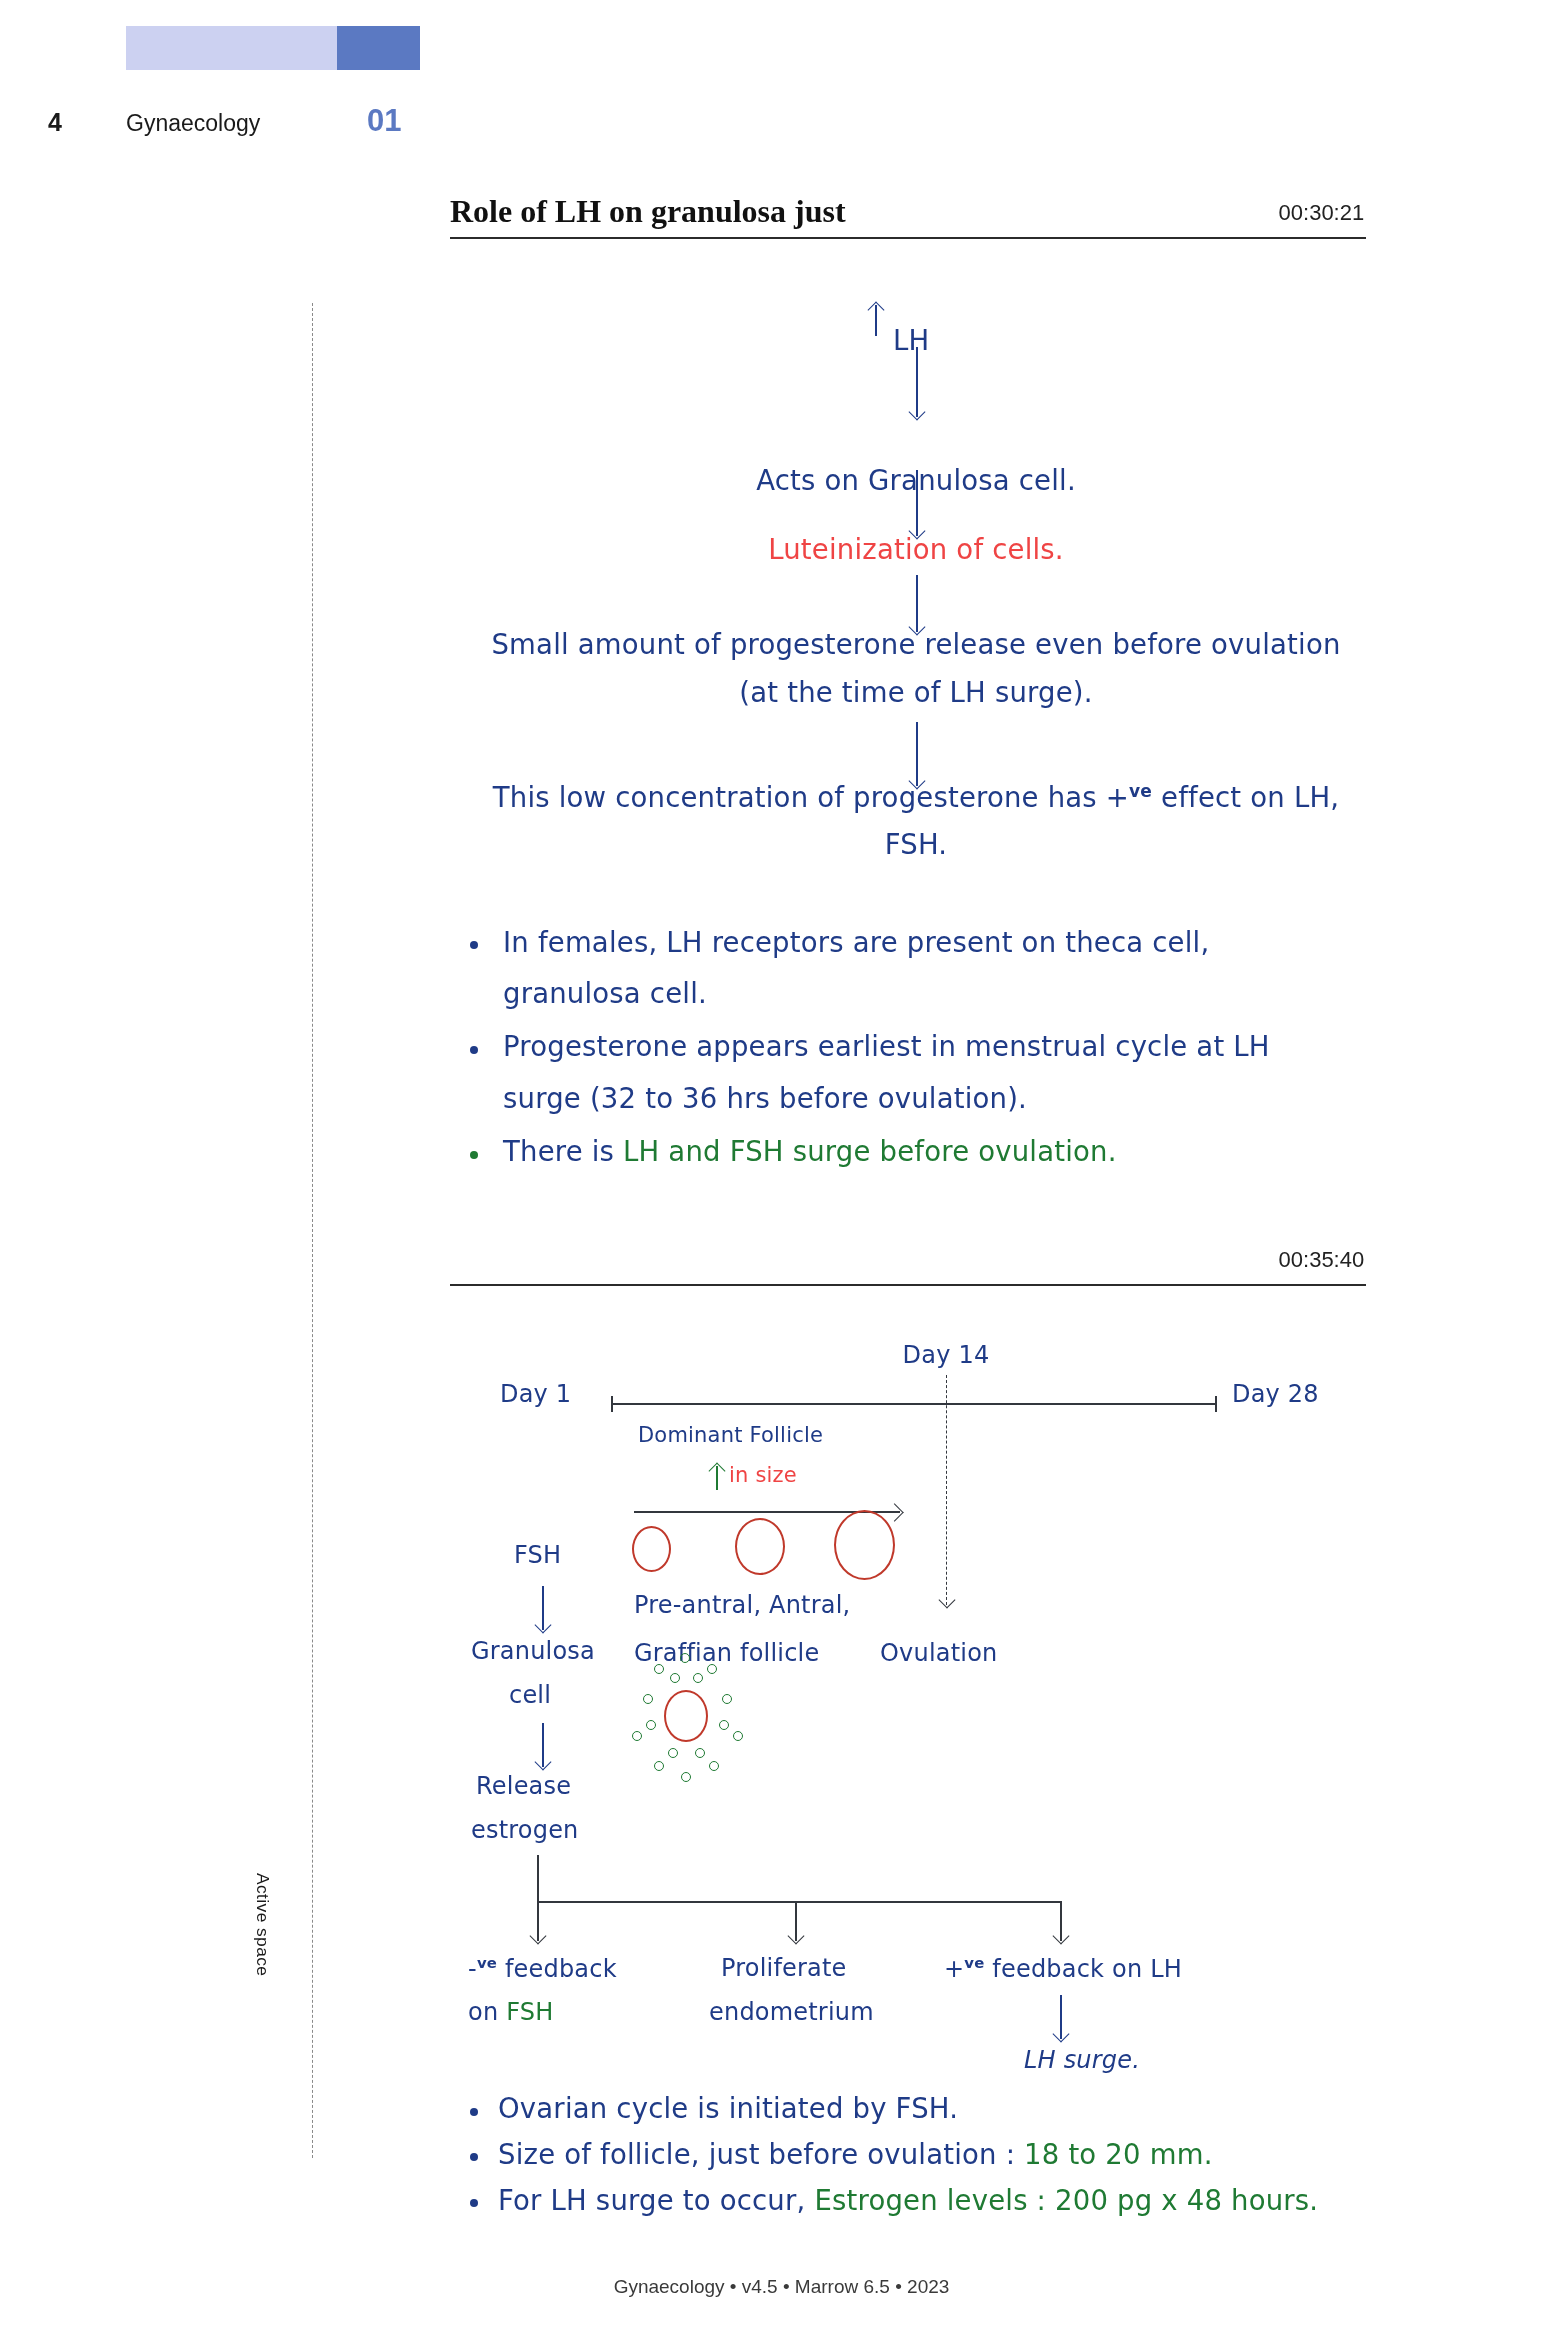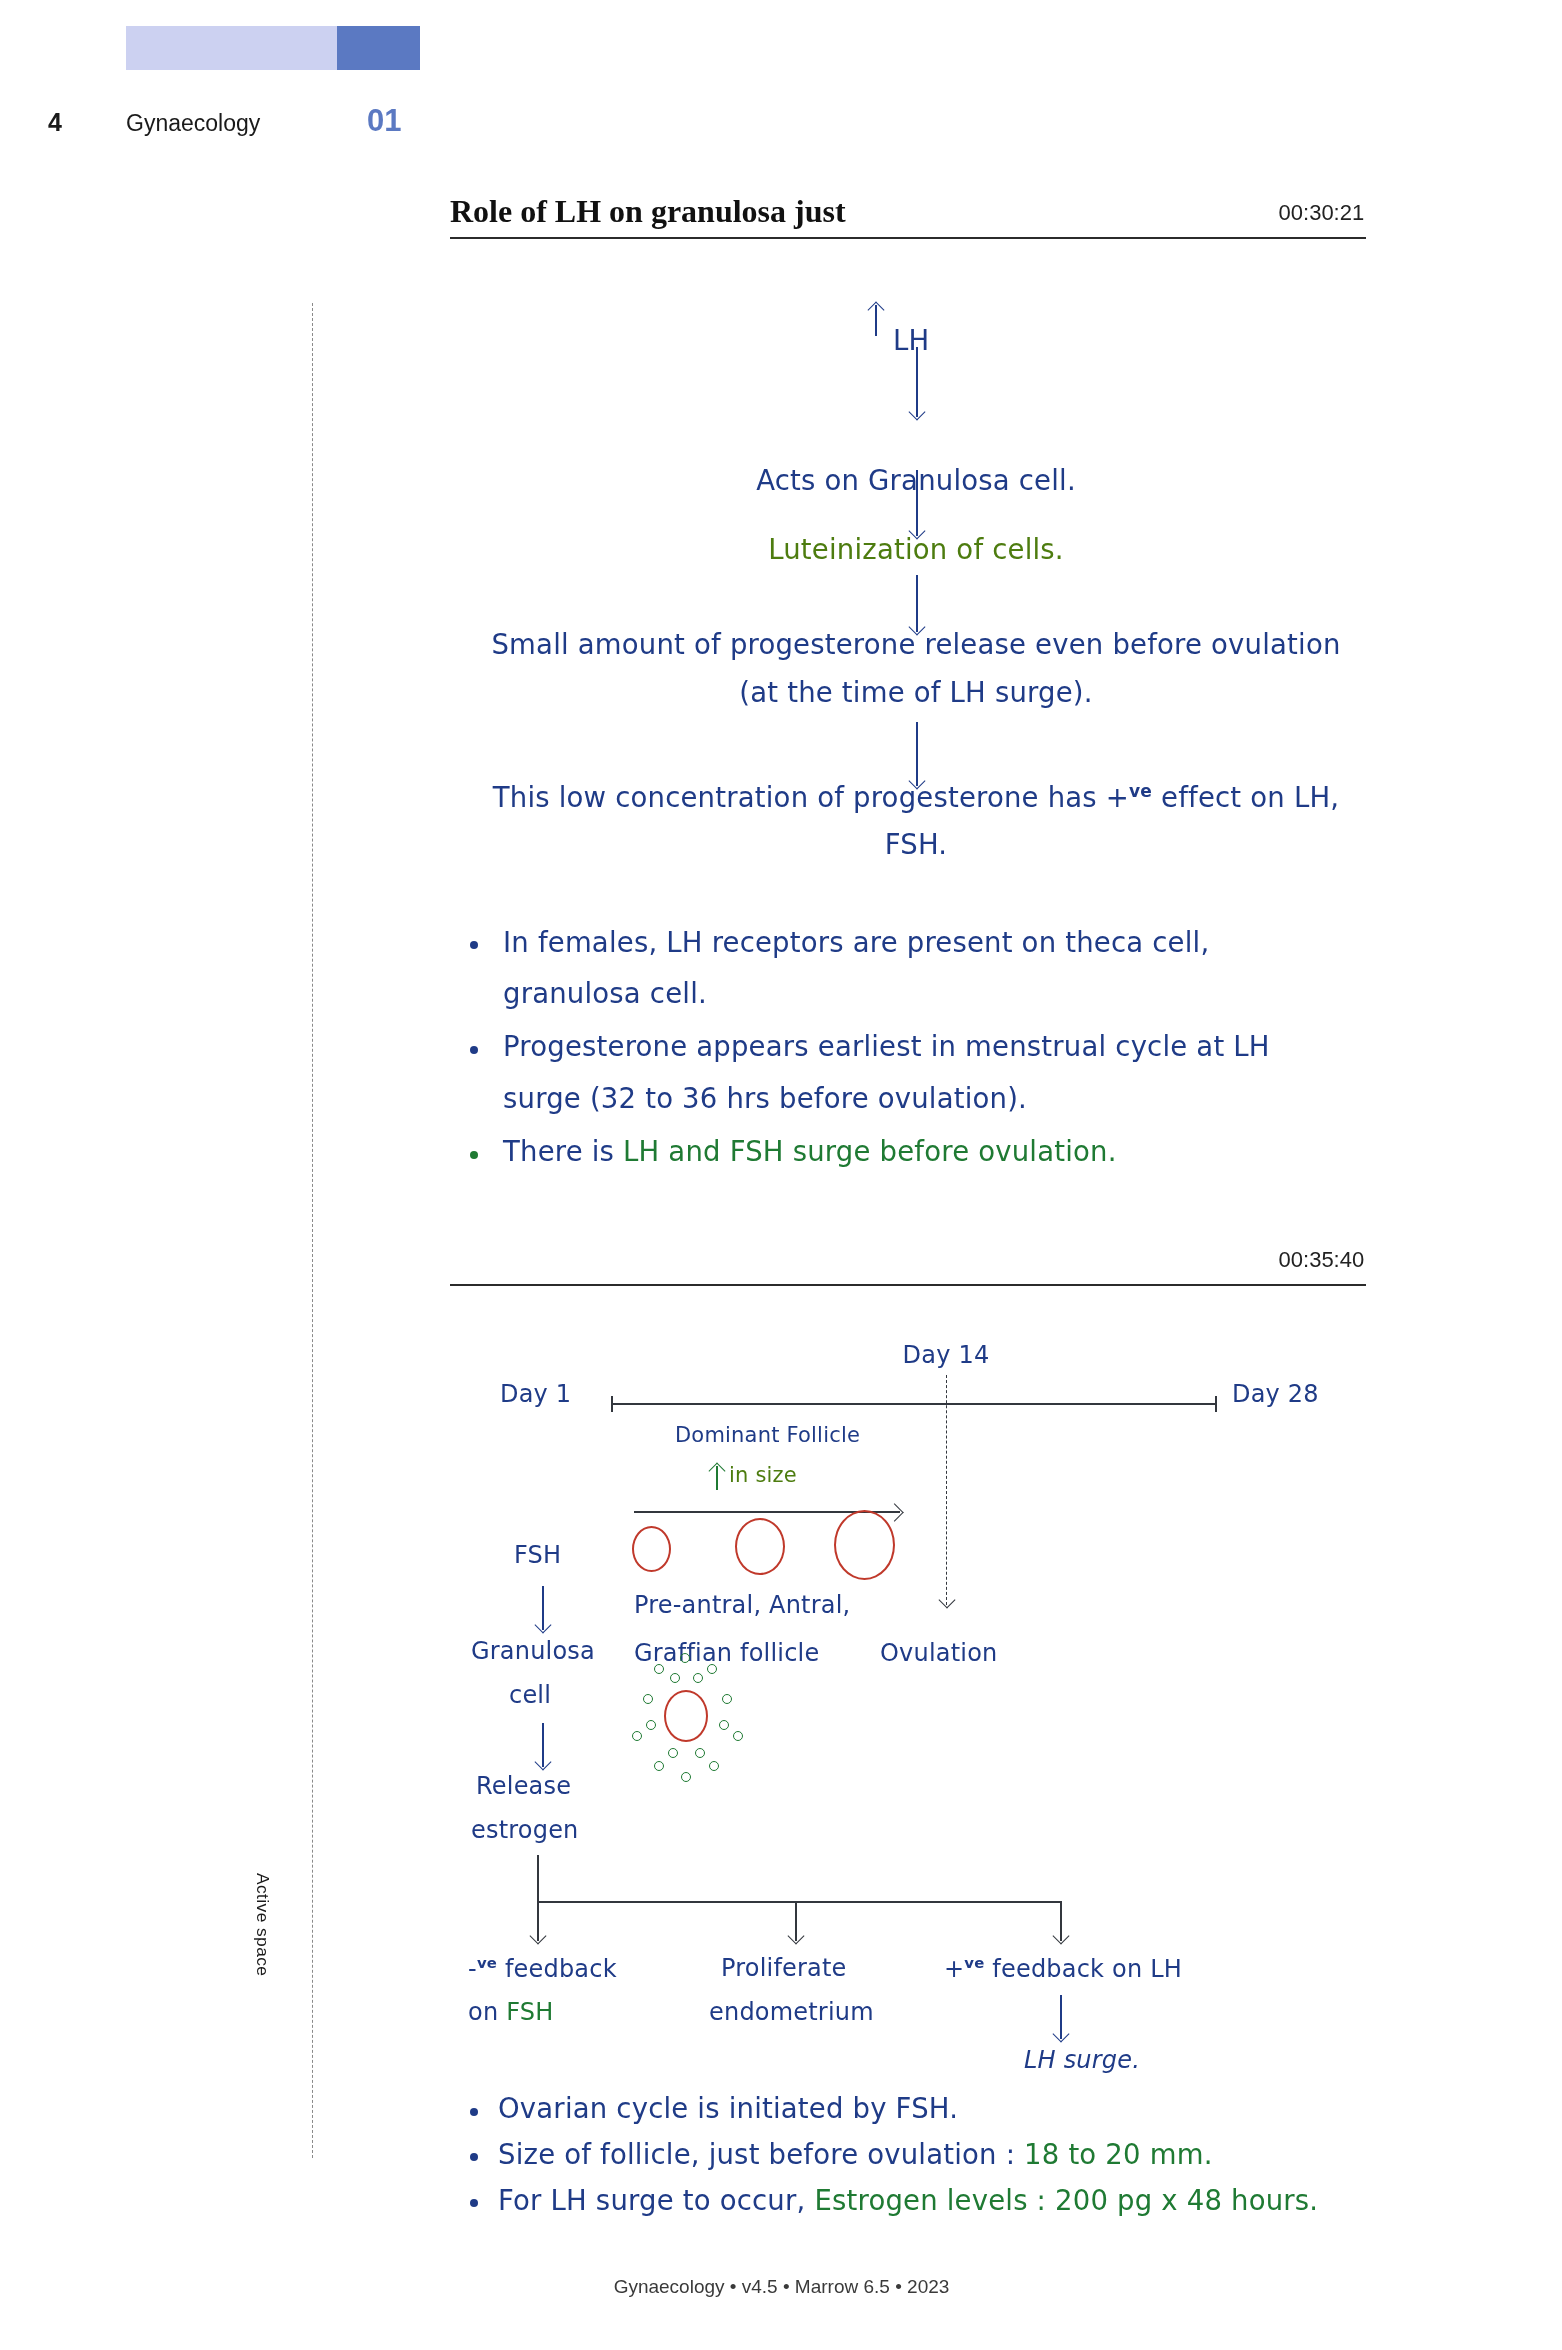--- a/index.html
+++ b/index.html
@@ -108,21 +108,21 @@
 
   
   .hw {
     position: absolute;
     font-family: "DejaVu Sans", sans-serif;
     font-size: 27.5px;
     color: #1f3b87;
     white-space: nowrap;
     letter-spacing: 0.2px;
   }
-  .hw.green { color: #4d7c0f; }
+  .hw.green { color: #ef4444; }
   .hw.center { transform: translateX(-50%); }
   .hw.sm { font-size: 24px; }
   .hw.xs { font-size: 21px; }
   .grn { color: #1f7a33; }
   .blu { color: #1f3b87; }
   sup.ve { font-size: 0.62em; vertical-align: super; font-weight: bold; }
 
   
   .varrow {
     position: absolute;
@@ -312,21 +312,21 @@
 
 <div class="timeline" style="left:611px; top:1403px; width:606px;">
   <div class="tl-cap" style="left:0;"></div>
   <div class="tl-cap" style="left:604px;"></div>
 </div>
 
 <div class="hw sm" style="left:1232px; top:1380px;">Day 28</div>
 
 <div class="varrow dashed" style="left:946px; top:1375px; height:230px;"></div>
 
-<div class="hw xs" style="left:675px; top:1423px;">Dominant Follicle</div>
+<div class="hw xs" style="left:638px; top:1423px;">Dominant Follicle</div>
 
 <div class="uparrow green" style="left:716px; top:1466px; height:24px;"></div>
 <div class="hw xs green" style="left:729px; top:1463px;">in size</div>
 
 <div class="harrow" style="left:634px; top:1511px; width:266px;"></div>
 
 <div class="follicle" style="left:632px; top:1526px; width:35px; height:42px;"></div>
 <div class="follicle" style="left:735px; top:1518px; width:46px; height:53px;"></div>
 <div class="follicle" style="left:834px; top:1510px; width:57px; height:66px;"></div>
 

